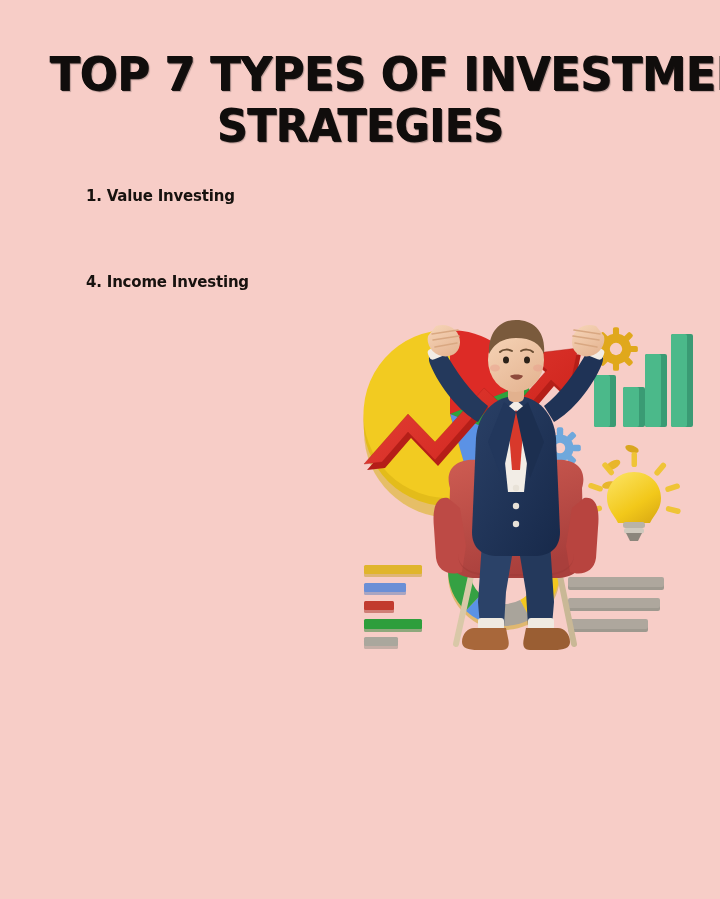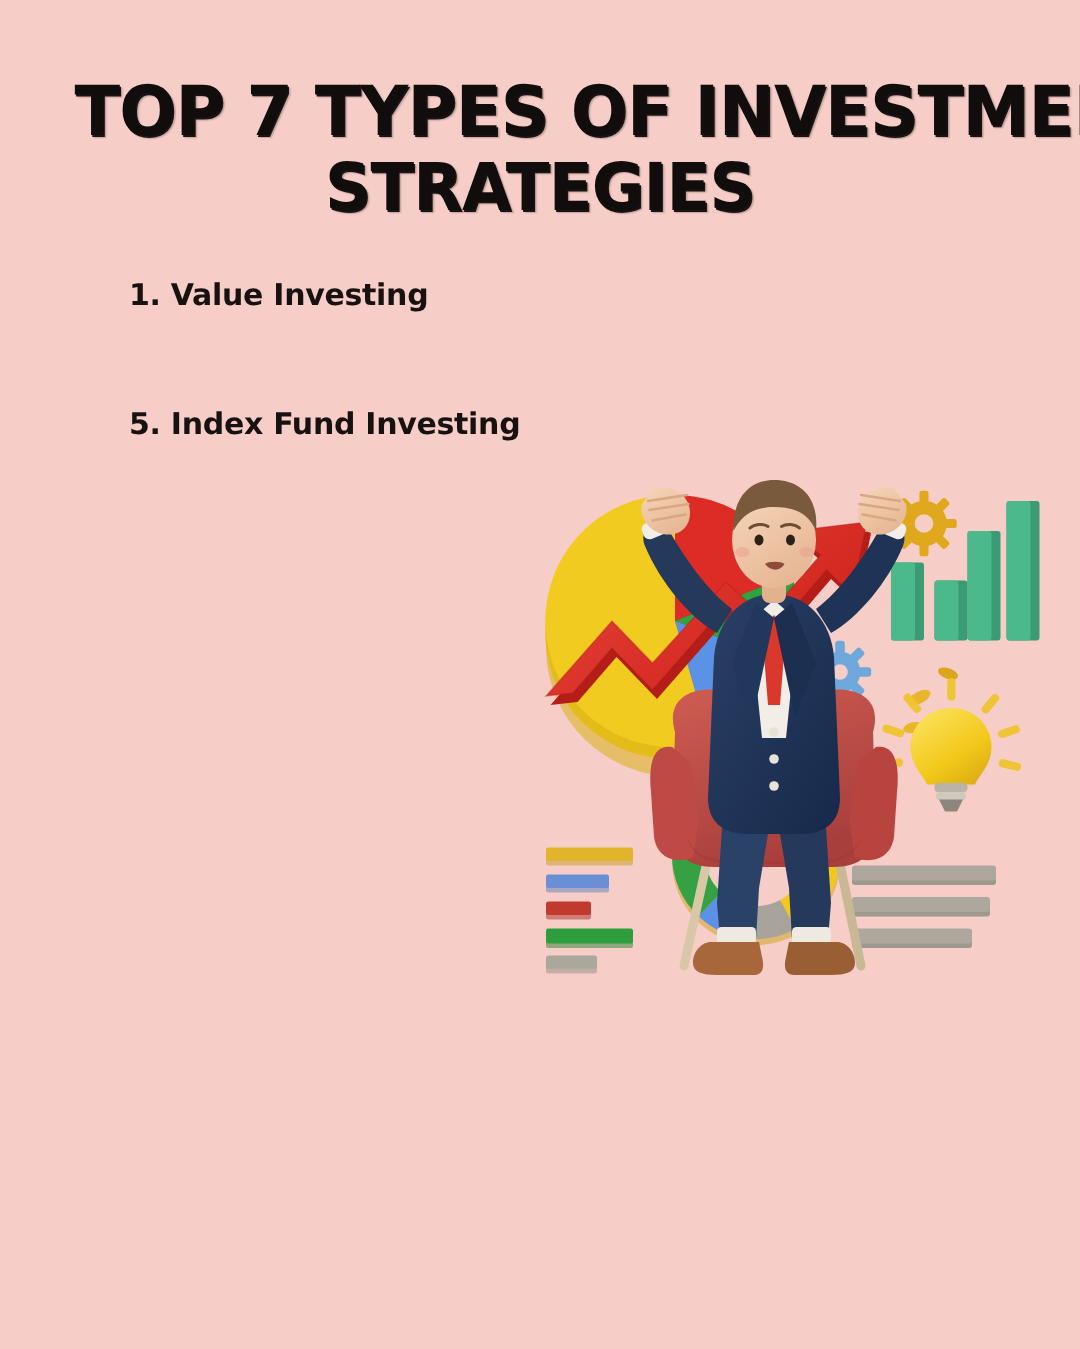--- a/index.html
+++ b/index.html
@@ -48,21 +48,21 @@
   }
   #strategy-list li{
     height:86px;
     display:flex;
     align-items:flex-start;
   }
   .item-text{
     color:#17120F;
     font-family:"DejaVu Sans", sans-serif;
     font-weight:700;
-    font-size:20px;
+    font-size:15px;
     line-height:20px;
     letter-spacing:-0.2px;
     white-space:nowrap;
   }
 
   
   #illustration{
     position:absolute;
     left:332px; top:292px;
     width:368px; height:368px;
@@ -76,21 +76,21 @@
 <div id="title-block">
   <span class="title-line l1">TOP 7 TYPES OF INVESTMENT</span>
   <span class="title-line l2">STRATEGIES</span>
 </div>
 
 <ul id="strategy-list">
   <li>
     <span class="item-text">1. Value Investing</span>
   </li>
   <li>
-    <span class="item-text">5. Index Fund Investing</span>
+    <span class="item-text">4. Income Investing</span>
   </li>
 </ul>
 
 <div id="illustration">
 <svg viewBox="0 0 368 368" xmlns="http://www.w3.org/2000/svg">
   <defs>
     <linearGradient id="suitG" x1="0" y1="0" x2="1" y2="1">
       <stop offset="0%" stop-color="#2A4066"></stop>
       <stop offset="100%" stop-color="#17294A"></stop>
     </linearGradient>

